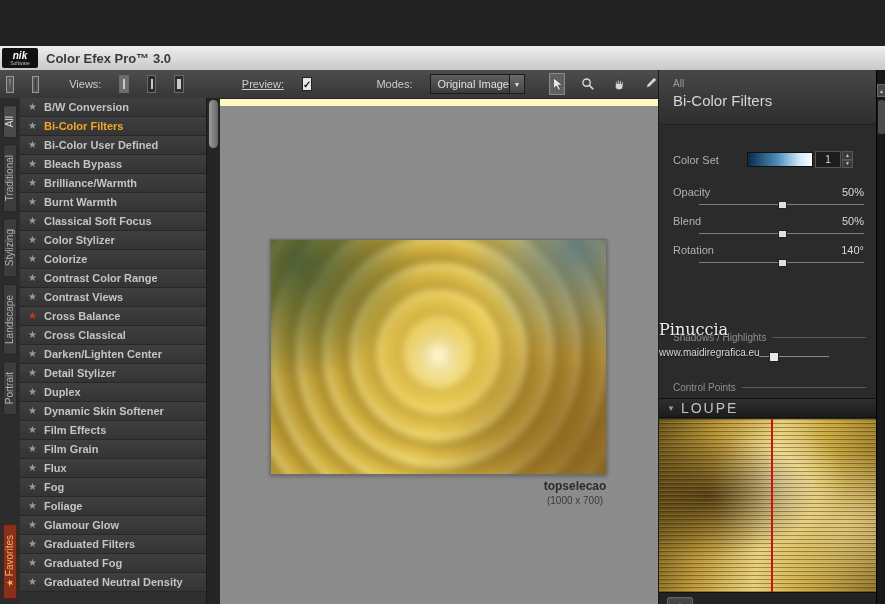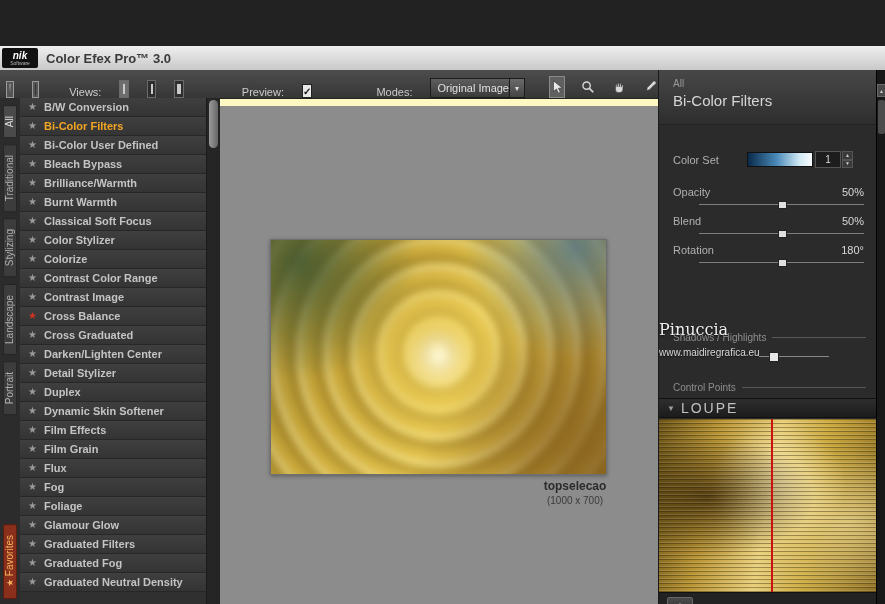--- a/index.html
+++ b/index.html
@@ -12,21 +12,21 @@
     display:flex;align-items:center;}
   .nik-logo{width:36px;height:20px;margin-left:2px;background:#111;border-radius:2px;
     color:#fff;display:flex;flex-direction:column;align-items:center;justify-content:center;line-height:1;}
   .nik-logo .l1{font-size:10px;font-weight:bold;font-style:italic;}
   .nik-logo .l2{font-size:5px;color:#bbb;}
   .app-title{margin-left:8px;font-size:13px;font-weight:bold;color:#3a3a3a;}
 
   
   .toolbar{position:absolute;left:0;top:24px;width:658px;height:28px;
     background:linear-gradient(#4d4d4d,#363636);border-bottom:1px solid #222;
-    display:flex;align-items:flex-end;font-size:11px;color:#ccc;gap:12px;}
+    display:flex;align-items:center;font-size:11px;color:#ccc;gap:12px;}
   .tb-icon{width:18px;height:15px;border:1px solid #999;background:#555;margin-left:6px;position:relative;}
   .tb-icon .inner{position:absolute;inset:2px;background:linear-gradient(#8a8a8a,#4a4a4a);}
   .tb-icon.split .inner{background:linear-gradient(90deg,#8a8a8a 48%,#333 48%,#333 52%,#6a6a6a 52%);}
   .tb-label{margin-left:18px;}
   .viewbtn{width:24px;height:16px;margin-left:6px;border:1px solid #6a6a6a;background:#2e2e2e;position:relative;}
   .viewbtn.active{background:#6e6e6e;}
   .viewbtn .pane{position:absolute;inset:3px;border:1px solid #c9c9c9;}
   .viewbtn.vsplit .pane{border:1px solid #c9c9c9;background:linear-gradient(90deg,transparent 46%,#c9c9c9 46%,#c9c9c9 54%,transparent 54%);}
   .viewbtn.duo .pane{border:none;}
   .viewbtn.duo .pane:before,.viewbtn.duo .pane:after{content:"";position:absolute;top:0;bottom:0;width:42%;border:1px solid #c9c9c9;}
@@ -174,21 +174,21 @@
     <span class="tb-label">Views:</span>
     <div class="viewbtn active">
         <div class="pane"></div>
       </div>
     <div class="viewbtn vsplit">
         <div class="pane"></div>
       </div>
     <div class="viewbtn duo">
         <div class="pane"></div>
       </div>
-    <span class="tb-label" style="margin-left:46px;">Preview:</span>
+    <span class="tb-label" style="margin-left:46px;text-decoration:underline;">Preview:</span>
     <div class="checkbox">
         <span>✓</span>
       </div>
     <span class="tb-label" style="margin-left:52px;">Modes:</span>
     <div class="dropdown">
       <span class="dd-text">Original Image</span>
       <span class="dd-arrow">▼</span>
     </div>
     <div class="toolbtn active" style="margin-left:12px;">
       <span>
@@ -281,29 +281,29 @@
       <div class="frow">
         <span class="star" style="color: rgb(154, 154, 154);">★</span>
         <span class="fname">Colorize</span>
       </div>
       <div class="frow">
         <span class="star" style="color: rgb(154, 154, 154);">★</span>
         <span class="fname">Contrast Color Range</span>
       </div>
       <div class="frow">
         <span class="star" style="color: rgb(154, 154, 154);">★</span>
-        <span class="fname">Contrast Image</span>
+        <span class="fname">Contrast Views</span>
       </div>
       <div class="frow">
         <span class="star" style="color: rgb(204, 51, 34);">★</span>
         <span class="fname">Cross Balance</span>
       </div>
       <div class="frow">
         <span class="star" style="color: rgb(154, 154, 154);">★</span>
-        <span class="fname">Cross Graduated</span>
+        <span class="fname">Cross Classical</span>
       </div>
       <div class="frow">
         <span class="star" style="color: rgb(154, 154, 154);">★</span>
         <span class="fname">Darken/Lighten Center</span>
       </div>
       <div class="frow">
         <span class="star" style="color: rgb(154, 154, 154);">★</span>
         <span class="fname">Detail Stylizer</span>
       </div>
       <div class="frow">
@@ -389,21 +389,21 @@
         </div>
         <div class="slider-row">
           <span class="slabel">Blend</span>
           <span class="svalue">50%</span>
           <div class="track">
             <div class="handle" style="left: calc(50% - 4px);"></div>
           </div>
         </div>
         <div class="slider-row">
           <span class="slabel">Rotation</span>
-          <span class="svalue">180°</span>
+          <span class="svalue">140°</span>
           <div class="track">
             <div class="handle" style="left: calc(50% - 4px);"></div>
           </div>
         </div>
       </div>
 
     <div class="section" style="top:262px;">
       <span class="sec-label">Shadows / Highlights</span>
       <div class="rule"></div>
     </div>

